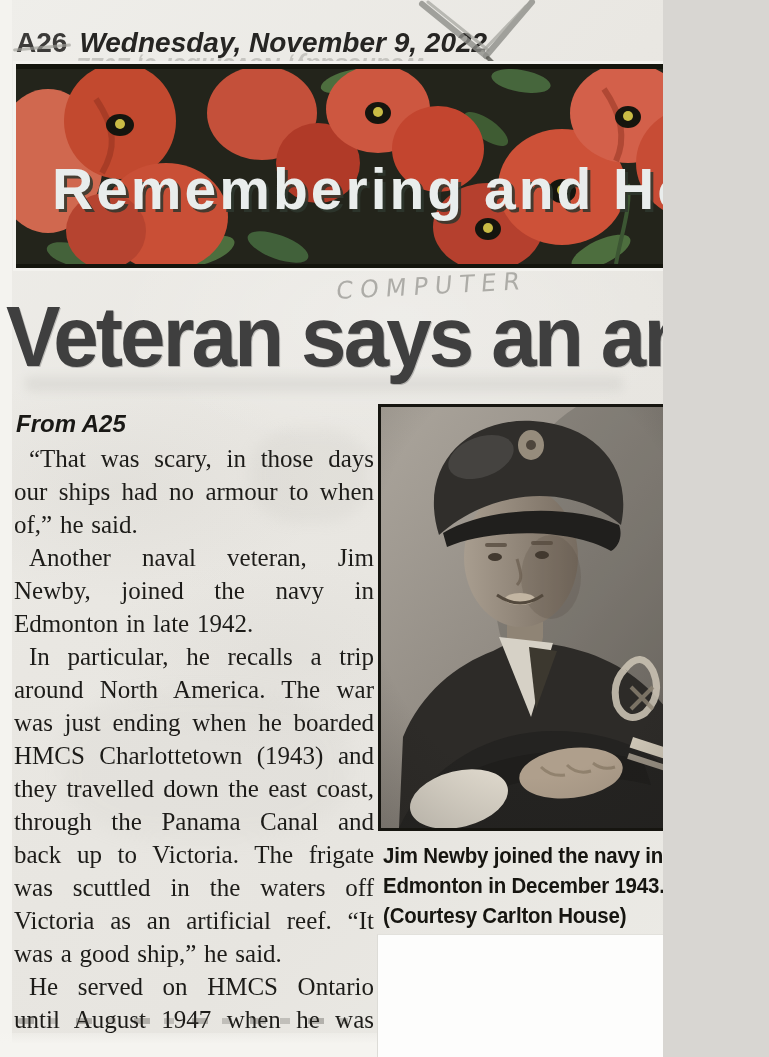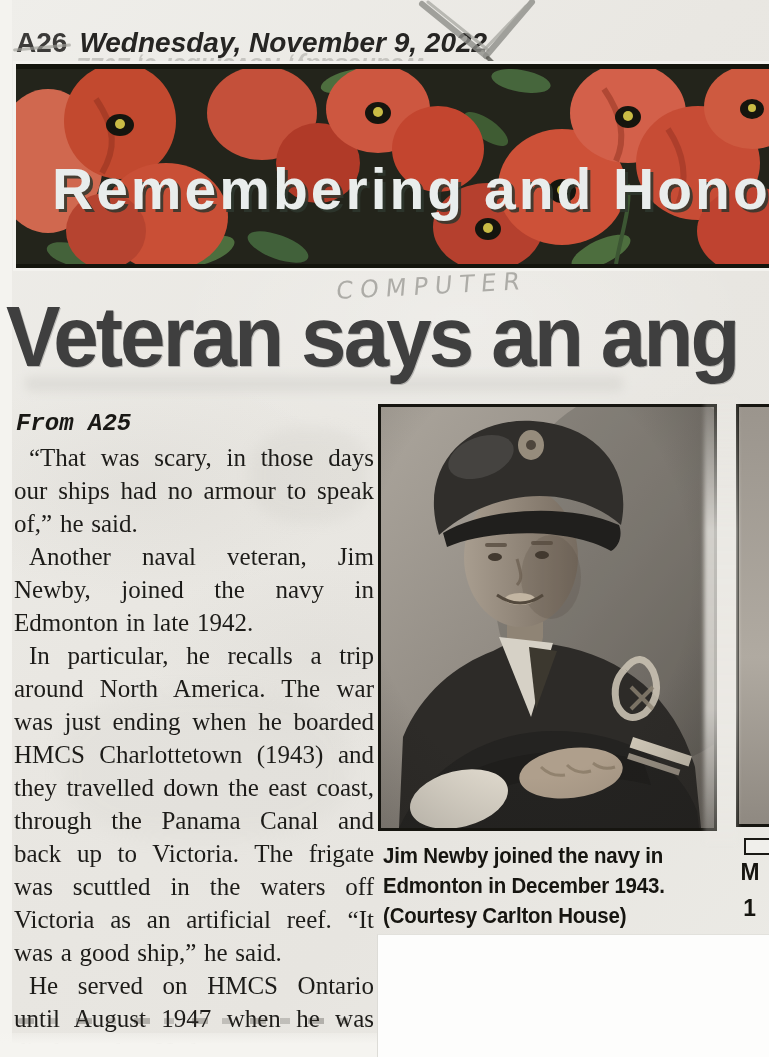--- a/index.html
+++ b/index.html
@@ -1,17 +1,17 @@
 <!DOCTYPE html>
 <html><head>
 <meta charset="utf-8">
 <style>
   html,body{margin:0;padding:0;background:#d8d6d2;}
   .page{
-    position:relative;width:769px;height:1057px;overflow:hidden;
+    position:relative;width:663px;height:1057px;overflow:hidden;
     background:linear-gradient(135deg,#efeeea 0%,#e9e7e2 40%,#e7e5e0 70%,#ecebe6 100%);
     font-family:"Liberation Sans",sans-serif;
   }
   .page::before{ 
     content:"";position:absolute;inset:0;z-index:0;pointer-events:none;
     background:
       radial-gradient(ellipse 300px 160px at 18% 46%,rgba(160,156,148,.10),transparent 70%),
       radial-gradient(ellipse 260px 140px at 42% 62%,rgba(160,156,148,.08),transparent 70%),
       radial-gradient(ellipse 420px 200px at 60% 30%,rgba(255,255,255,.25),transparent 70%);
   }
@@ -50,21 +50,21 @@
     text-shadow:1px 1px 0 rgba(40,40,40,.25);
   }
   .ghost-bar{position:absolute;left:24px;top:376px;width:600px;height:16px;z-index:1;
     background:#cfcec9;opacity:.45;filter:blur(5px);border-radius:8px;}
   .artifact{position:absolute;z-index:1;pointer-events:none;border-radius:40%;}
   .artifact1{left:250px;top:428px;width:120px;height:95px;background:#b9b7b0;opacity:.14;filter:blur(7px);}
   .artifact2{left:60px;top:690px;width:290px;height:150px;background:#bcbab3;opacity:.10;filter:blur(9px);}
 
   
   .article{position:absolute;left:14px;top:410px;width:360px;z-index:2;color:#1c1b18;}
-  .fromref{margin:0 0 4px 2px;font-family:Liberation Mono, monospace;font-style:italic;font-weight:700;font-size:24px;color:#191815;}
+  .fromref{margin:0 0 4px 2px;font-family:Liberation Sans, sans-serif;font-style:italic;font-weight:700;font-size:24px;color:#191815;}
   .body-p{
     margin:0;font-family:"Liberation Serif",serif;font-size:25px;line-height:33px;
     text-align:justify;text-indent:15px;word-spacing:1.5px;color:#1d1c19;
   }
   .cutoff{
     position:absolute;left:4px;top:608px;width:348px;height:6px;overflow:hidden;opacity:.55;
     background:repeating-linear-gradient(90deg,rgba(55,53,48,.55) 0 16px,transparent 16px 30px,rgba(55,53,48,.4) 30px 40px,transparent 40px 58px);
     filter:blur(.6px);border-radius:2px;
   }
 
@@ -175,21 +175,21 @@
   </figure>
 
   <div class="handwritten">COMPUTER</div>
   <h1 class="headline">Veteran says an ang</h1>
   <div class="ghost-bar"></div>
   <div class="artifact artifact1"></div>
   <div class="artifact artifact2"></div>
 
   <section class="article">
     <p class="fromref">From A25</p>
-    <p class="body-p">“That was scary, in those days our ships had no armour to speak of,” he said.</p>
+    <p class="body-p">“That was scary, in those days our ships had no armour to when of,” he said.</p>
     <p class="body-p">Another naval veteran, Jim Newby, joined the navy in Edmonton in late 1942.</p>
     <p class="body-p">In particular, he recalls a trip around North America. The war was just ending when he boarded HMCS Charlottetown (1943) and they travelled down the east coast, through the Panama Canal and back up to Victoria. The frigate was scuttled in the waters off Victoria as an artificial reef. “It was a good ship,” he said.</p>
     <p class="body-p">He served on HMCS Ontario until August 1947 when he was discharged at Naden.</p>
     <div class="cutoff"></div>
   </section>
 
   <figure class="photo">
     <svg viewBox="0 0 333 421" preserveAspectRatio="none">
       <defs>
         <linearGradient id="pbg" x1="0" y1="0" x2="1" y2="1">

